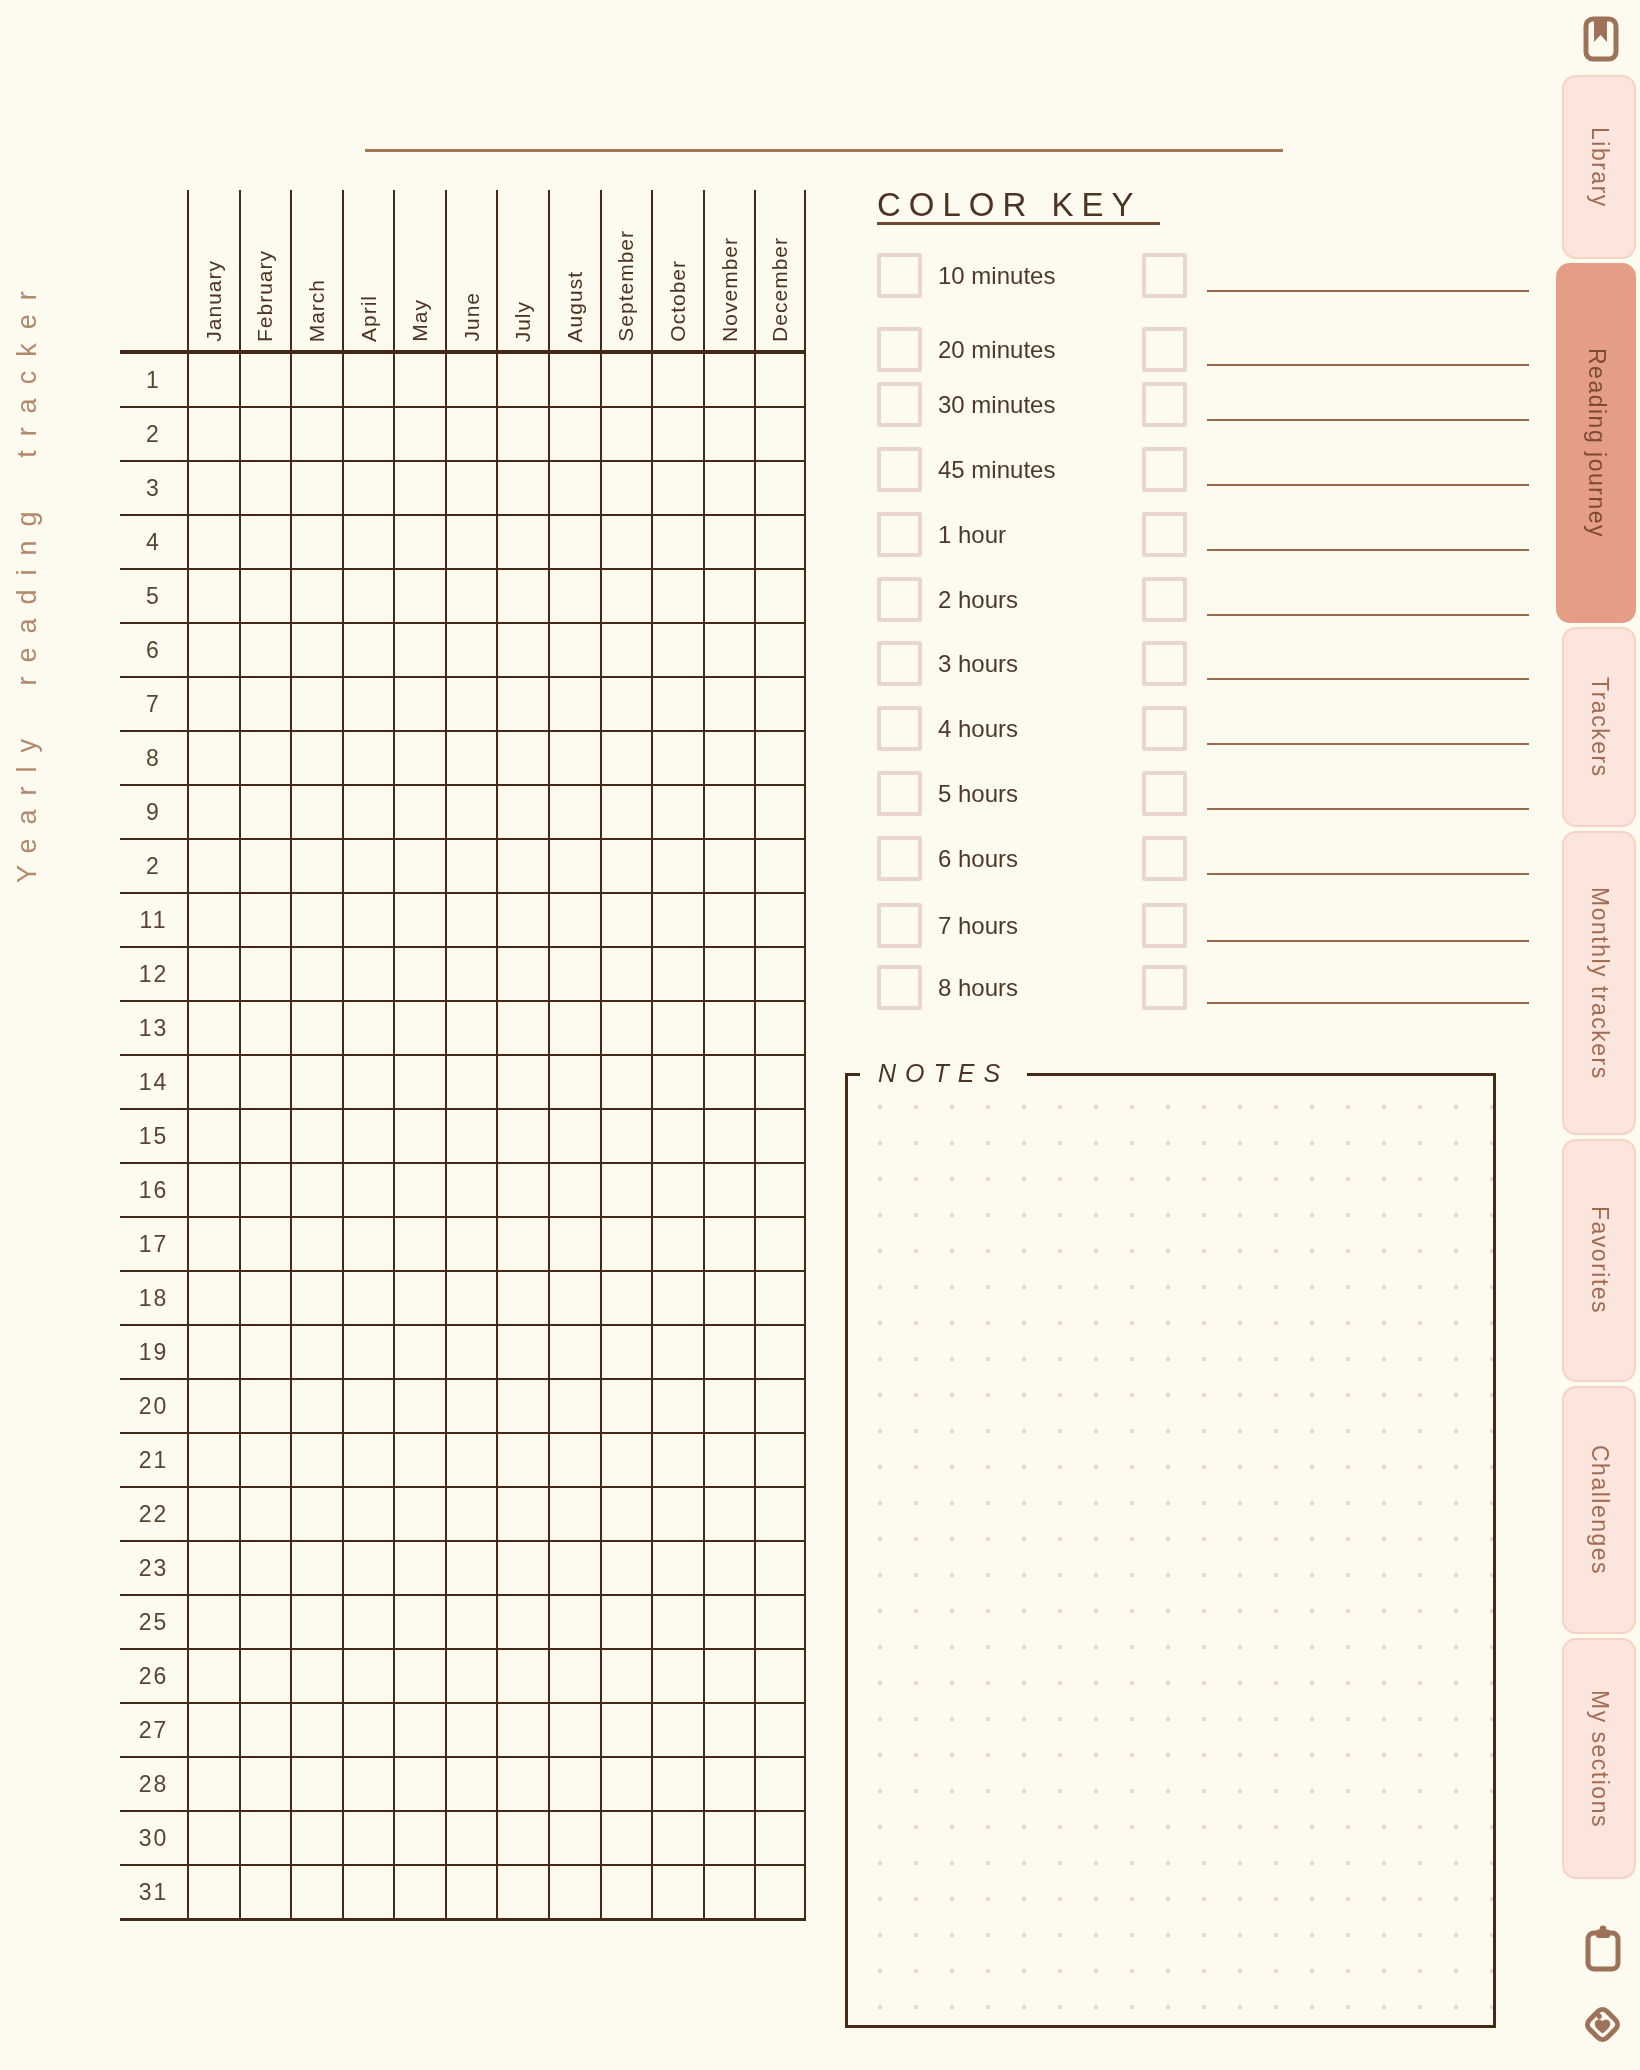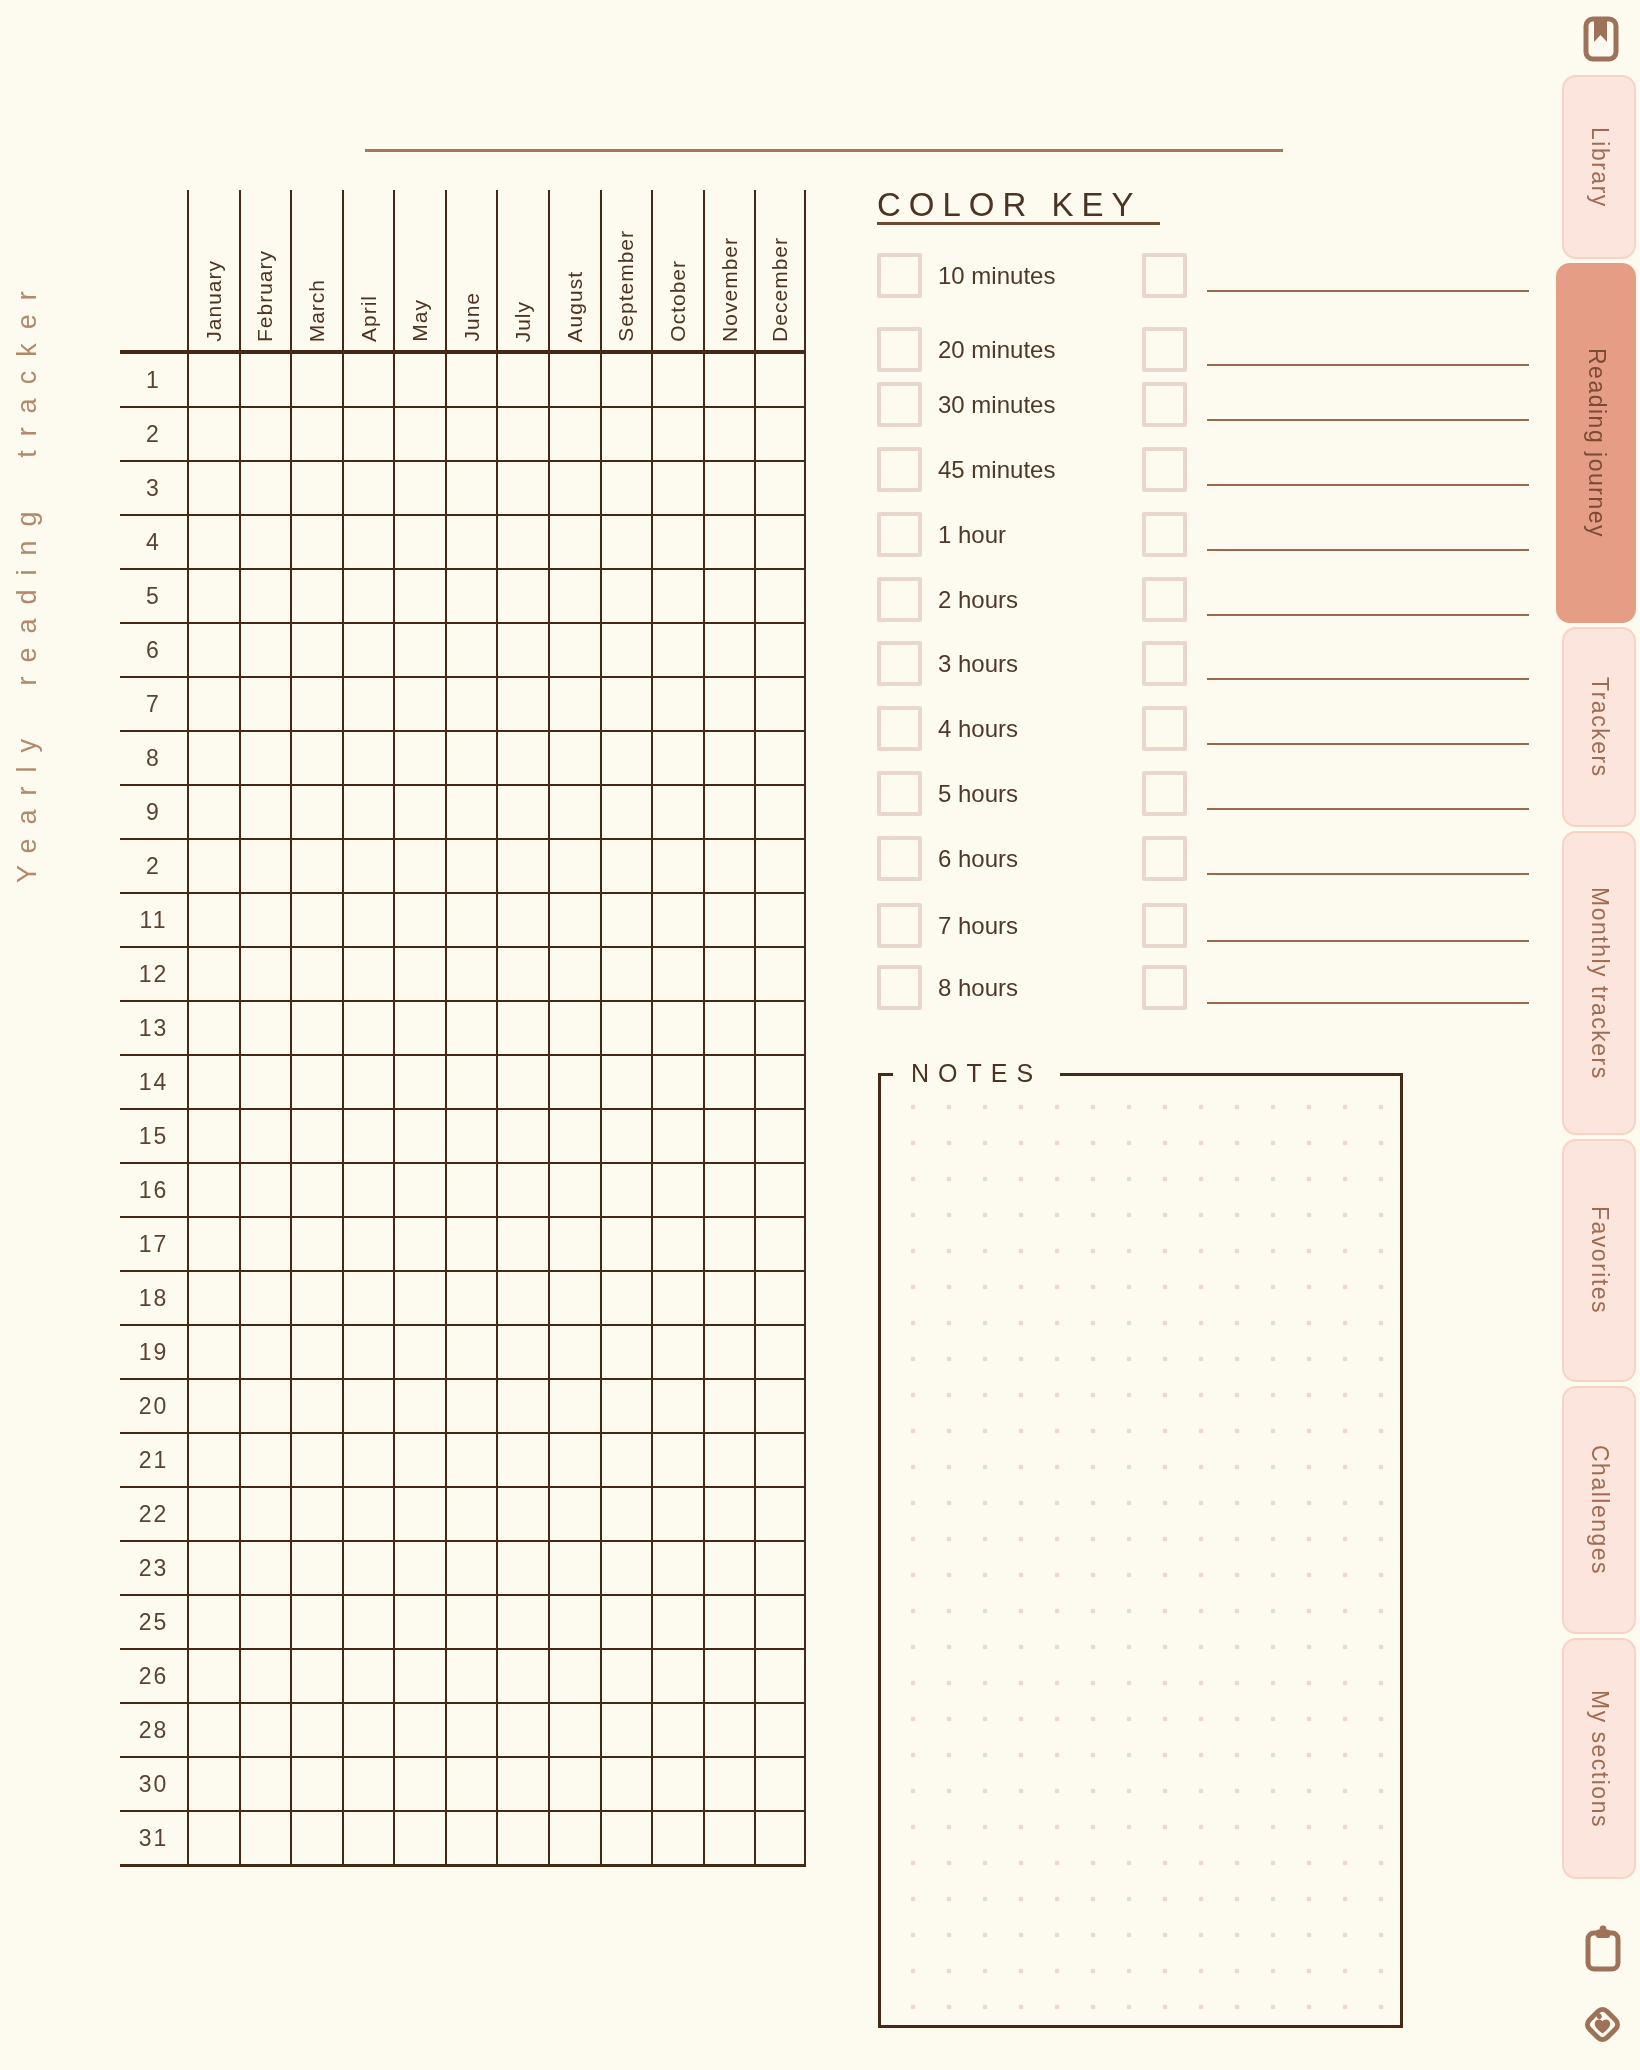--- a/index.html
+++ b/index.html
@@ -57,24 +57,24 @@
     position:absolute;top:0;width:45px;height:45px;box-sizing:border-box;
     border:4px solid #e9d6cd;border-radius:2px;background:transparent;
   }
   .ck-box.b1{left:0;}
   .ck-box.b2{left:265px;}
   .ck-label{position:absolute;left:61px;top:0;line-height:45px;font-size:24px;color:#4e382a;}
   .ck-line{position:absolute;left:330px;bottom:6px;width:322px;height:2px;background:#9b6a4c;}
 
   
   .notes{
-    position:absolute;left:878px;top:1073px;width:525px;height:955px;box-sizing:border-box;
+    position:absolute;left:845px;top:1073px;width:651px;height:955px;box-sizing:border-box;
     border:3px solid #452a18;
     background-image:radial-gradient(#ebd9d1 2.2px,transparent 2.6px);
-    background-size:36px 36px;background-position:14px 13px;
+    background-size:36px 36px;background-position:14px 13px;font-style:italic;
   }
   .notes-label{
     position:absolute;top:-17px;left:12px;
     background:#fdfaf0;padding:0 18px;
     font-size:25px;letter-spacing:9px;color:#4c3424;white-space:nowrap;
   }
 
   
   .tab{
     position:absolute;left:1562px;width:74px;box-sizing:border-box;
@@ -498,20 +498,35 @@
           <div class="t-cell"></div>
           <div class="t-cell"></div>
           <div class="t-cell"></div>
           <div class="t-cell"></div>
           <div class="t-cell"></div>
           <div class="t-cell"></div>
           <div class="t-cell"></div>
         </div>
         <div class="t-row">
           <div class="t-num">26</div>
+          <div class="t-cell"></div>
+          <div class="t-cell"></div>
+          <div class="t-cell"></div>
+          <div class="t-cell"></div>
+          <div class="t-cell"></div>
+          <div class="t-cell"></div>
+          <div class="t-cell"></div>
+          <div class="t-cell"></div>
+          <div class="t-cell"></div>
+          <div class="t-cell"></div>
+          <div class="t-cell"></div>
+          <div class="t-cell"></div>
+        </div>
+        <div class="t-row">
+          <div class="t-num">27</div>
           <div class="t-cell"></div>
           <div class="t-cell"></div>
           <div class="t-cell"></div>
           <div class="t-cell"></div>
           <div class="t-cell"></div>
           <div class="t-cell"></div>
           <div class="t-cell"></div>
           <div class="t-cell"></div>
           <div class="t-cell"></div>
           <div class="t-cell"></div>

